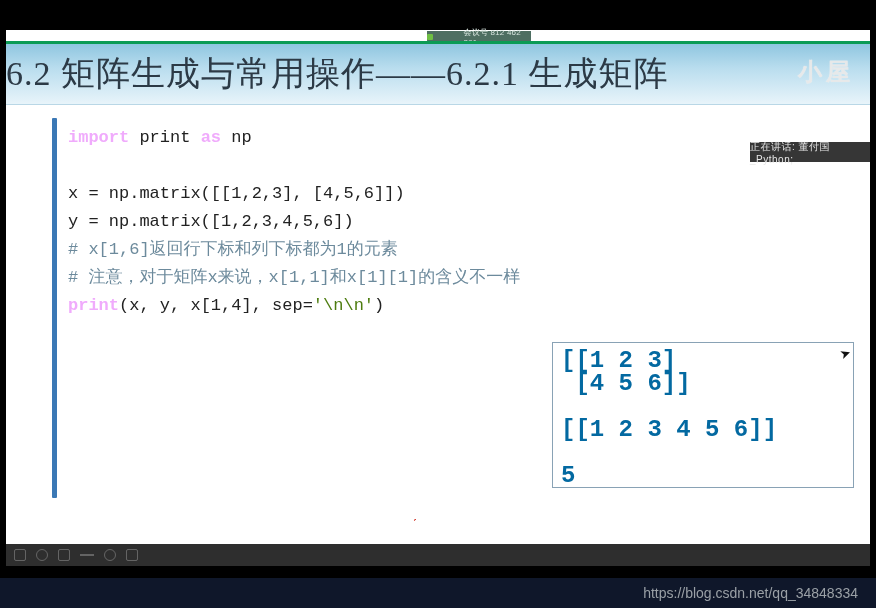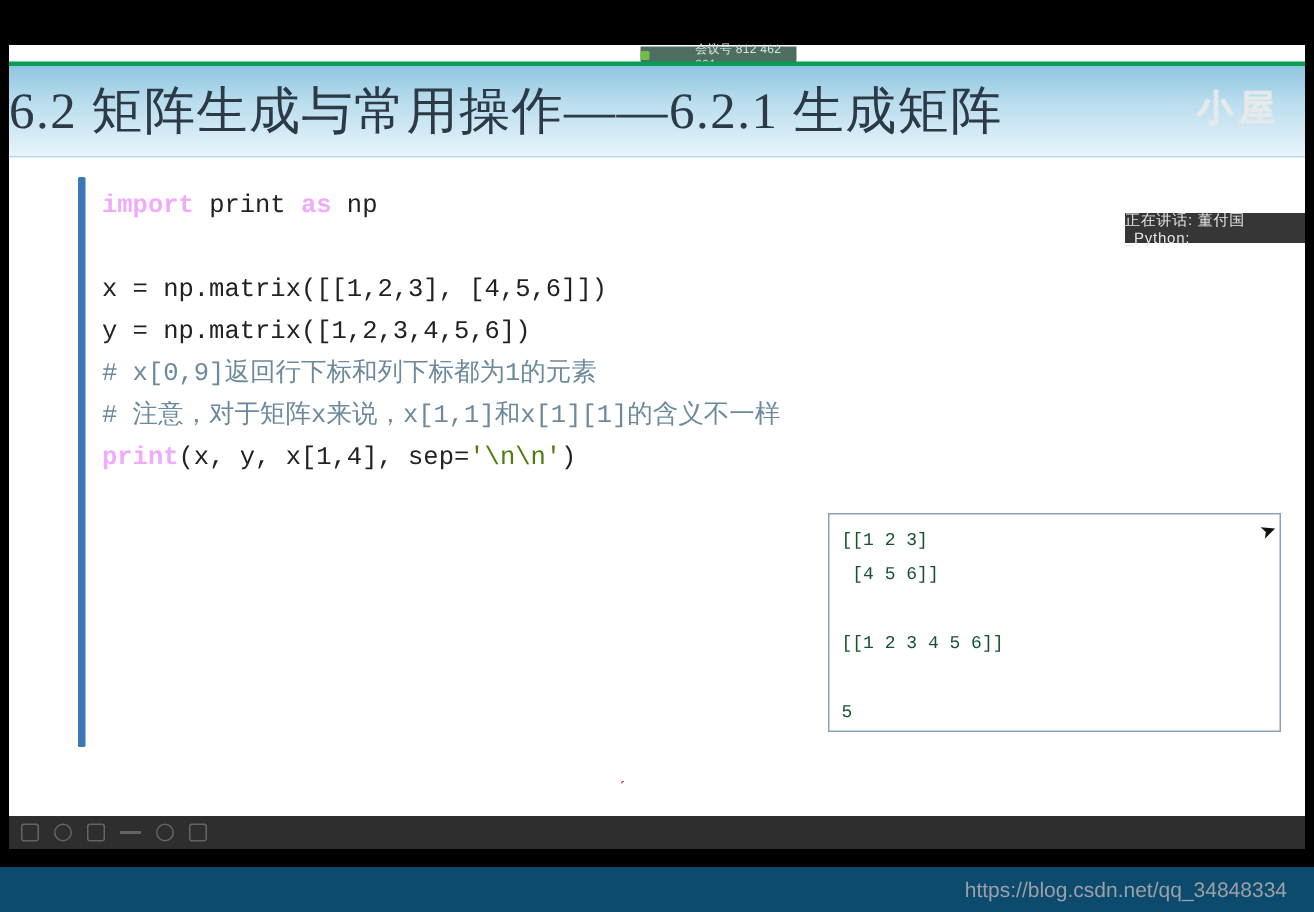--- a/index.html
+++ b/index.html
@@ -12,27 +12,27 @@
   .title-band { position: absolute; left: 6px; top: 41px; width: 864px; height: 64px; background: linear-gradient(#8fc6e0, #b9ddee 40%, #e8f4fa); border-top: 3px solid #0b9b55; border-bottom: 1px solid #b9d7e6; display: flex; align-items: center; padding-left: 0; }
   .title-band .title { font-family: "SimSun","宋体",serif; font-size: 34px; color: #2c3a46; letter-spacing: 1px; white-space: nowrap; }
   .wm { position: absolute; right: 22px; top: 56px; font-family: Liberation Serif, serif; font-size: 24px; color: rgba(230,230,230,.85); letter-spacing: 4px; font-weight: 600; text-shadow: 0 0 1px rgba(255,255,255,.7); }
   .speak-badge { position: absolute; right: 6px; top: 110px; width: 120px; height: 20px; background: #363636; color: #e6e6e6; font-size: 10px; display: flex; align-items: center; justify-content: center; letter-spacing: .5px; margin-top: 32px; }
   .code-area { position: absolute; left: 32px; top: 118px; width: 830px; height: 420px; }
   .blue-bar { position: absolute; left: 20px; top: 0; width: 5px; height: 380px; background: #3b78b5; border-radius: 1px; }
   .code { position: absolute; left: 36px; top: 6px; font-family: Consolas, "Courier New", monospace; font-size: 17px; line-height: 28px; color: #222; white-space: pre; }
   .code .kw { color: #f0abfc; font-weight: 600; }
   .code .cm { color: #6c8a9c; }
   .code .str { color: #4d7c0f; }
-  .output-box { position: absolute; left: 552px; top: 342px; width: 302px; height: 146px; border: 1px solid #89a2b5; background: #fff; padding: 6px 8px; font-family: Consolas, "Courier New", monospace; font-size: 12px; line-height: 23px; color: #14532d; white-space: pre; }
+  .output-box { position: absolute; left: 552px; top: 342px; width: 302px; height: 146px; border: 1px solid #89a2b5; background: #fff; padding: 6px 8px; font-family: Consolas, "Courier New", monospace; font-size: 24px; line-height: 23px; color: #0369a1; white-space: pre; font-weight: bold; }
   .cursor-arrow { position: absolute; left: 840px; top: 346px; font-size: 13px; color: #111; transform: rotate(-20deg); }
   .bottom-bar { position: absolute; left: 6px; top: 544px; width: 864px; height: 22px; background: #2e2e2e; display: flex; align-items: center; padding-left: 8px; gap: 10px; }
   .bottom-bar .ic { width: 12px; height: 12px; border: 1px solid #888; border-radius: 2px; opacity: .6; }
   .bottom-bar .ic.cir { border-radius: 50%; }
   .bottom-bar .ic.line { border: none; border-bottom: 2px solid #888; height: 0; width: 14px; border-radius: 0; }
-  .footer { position: absolute; left: 0; bottom: 0; width: 876px; height: 30px; background: #0c4a6e; display: flex; align-items: center; justify-content: flex-end; padding-right: 18px; }
+  .footer { position: absolute; left: 0; bottom: 0; width: 876px; height: 30px; background: #0f172a; display: flex; align-items: center; justify-content: flex-end; padding-right: 18px; }
   .footer span { color: #9aa0a6; font-size: 14px; font-family: Arial, sans-serif; }
   .red-tick { position: absolute; left: 380px; top: 400px; color: #d23a2e; font-size: 12px; font-style: italic; }
 </style>
 </head>
 <body>
 
 <div class="stage">
 
   <div class="screen"></div>
 
@@ -51,21 +51,21 @@
     <span>正在讲话: 董付国_Python;</span>
   </div>
 
   <div class="code-area">
     <div class="blue-bar"></div>
 
     <div class="code"><span class="kw">import</span><span> print </span><span class="kw">as</span><span> np</span>
 <span></span>
 <span>x = np.matrix([[1,2,3], [4,5,6]])</span>
 <span>y = np.matrix([1,2,3,4,5,6])</span>
-<span class="cm"># x[0,9]返回行下标和列下标都为1的元素</span>
+<span class="cm"># x[1,6]返回行下标和列下标都为1的元素</span>
 <span class="cm"># 注意，对于矩阵x来说，x[1,1]和x[1][1]的含义不一样</span>
 <span class="kw">print</span><span>(x, y, x[1,4], sep=</span><span class="str">'\n\n'</span><span>)</span></div>
 
     <div class="red-tick">ˊ</div>
   </div>
 
   <div class="output-box"><span>[[1 2 3]
  [4 5 6]]
 
 [[1 2 3 4 5 6]]

